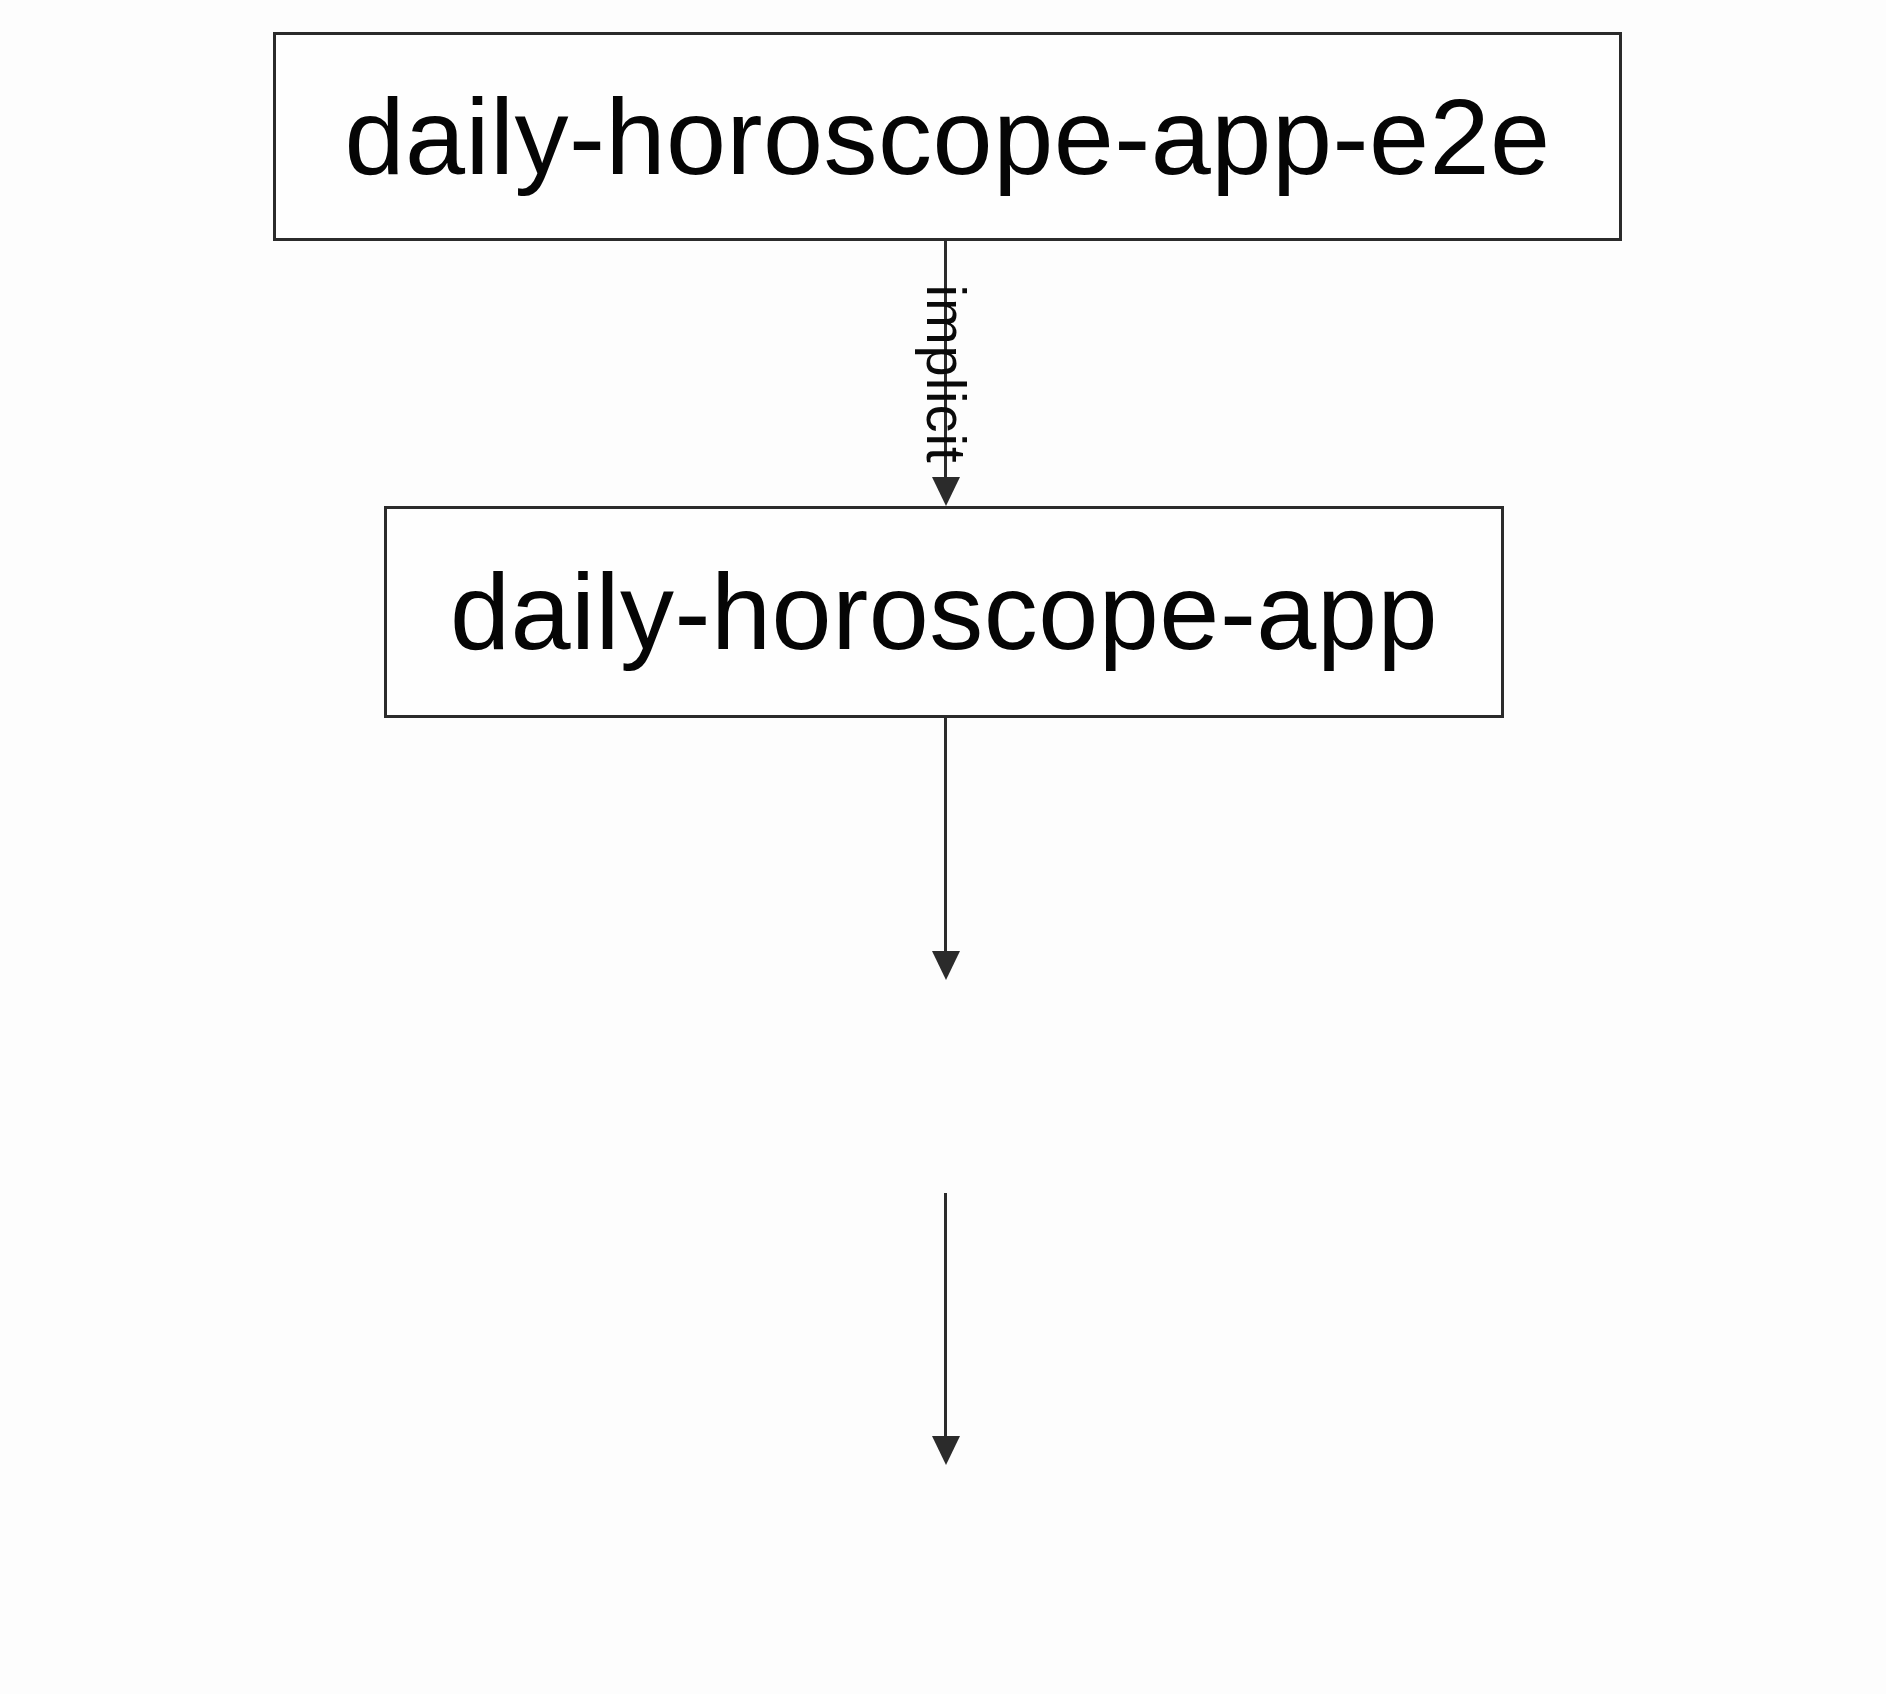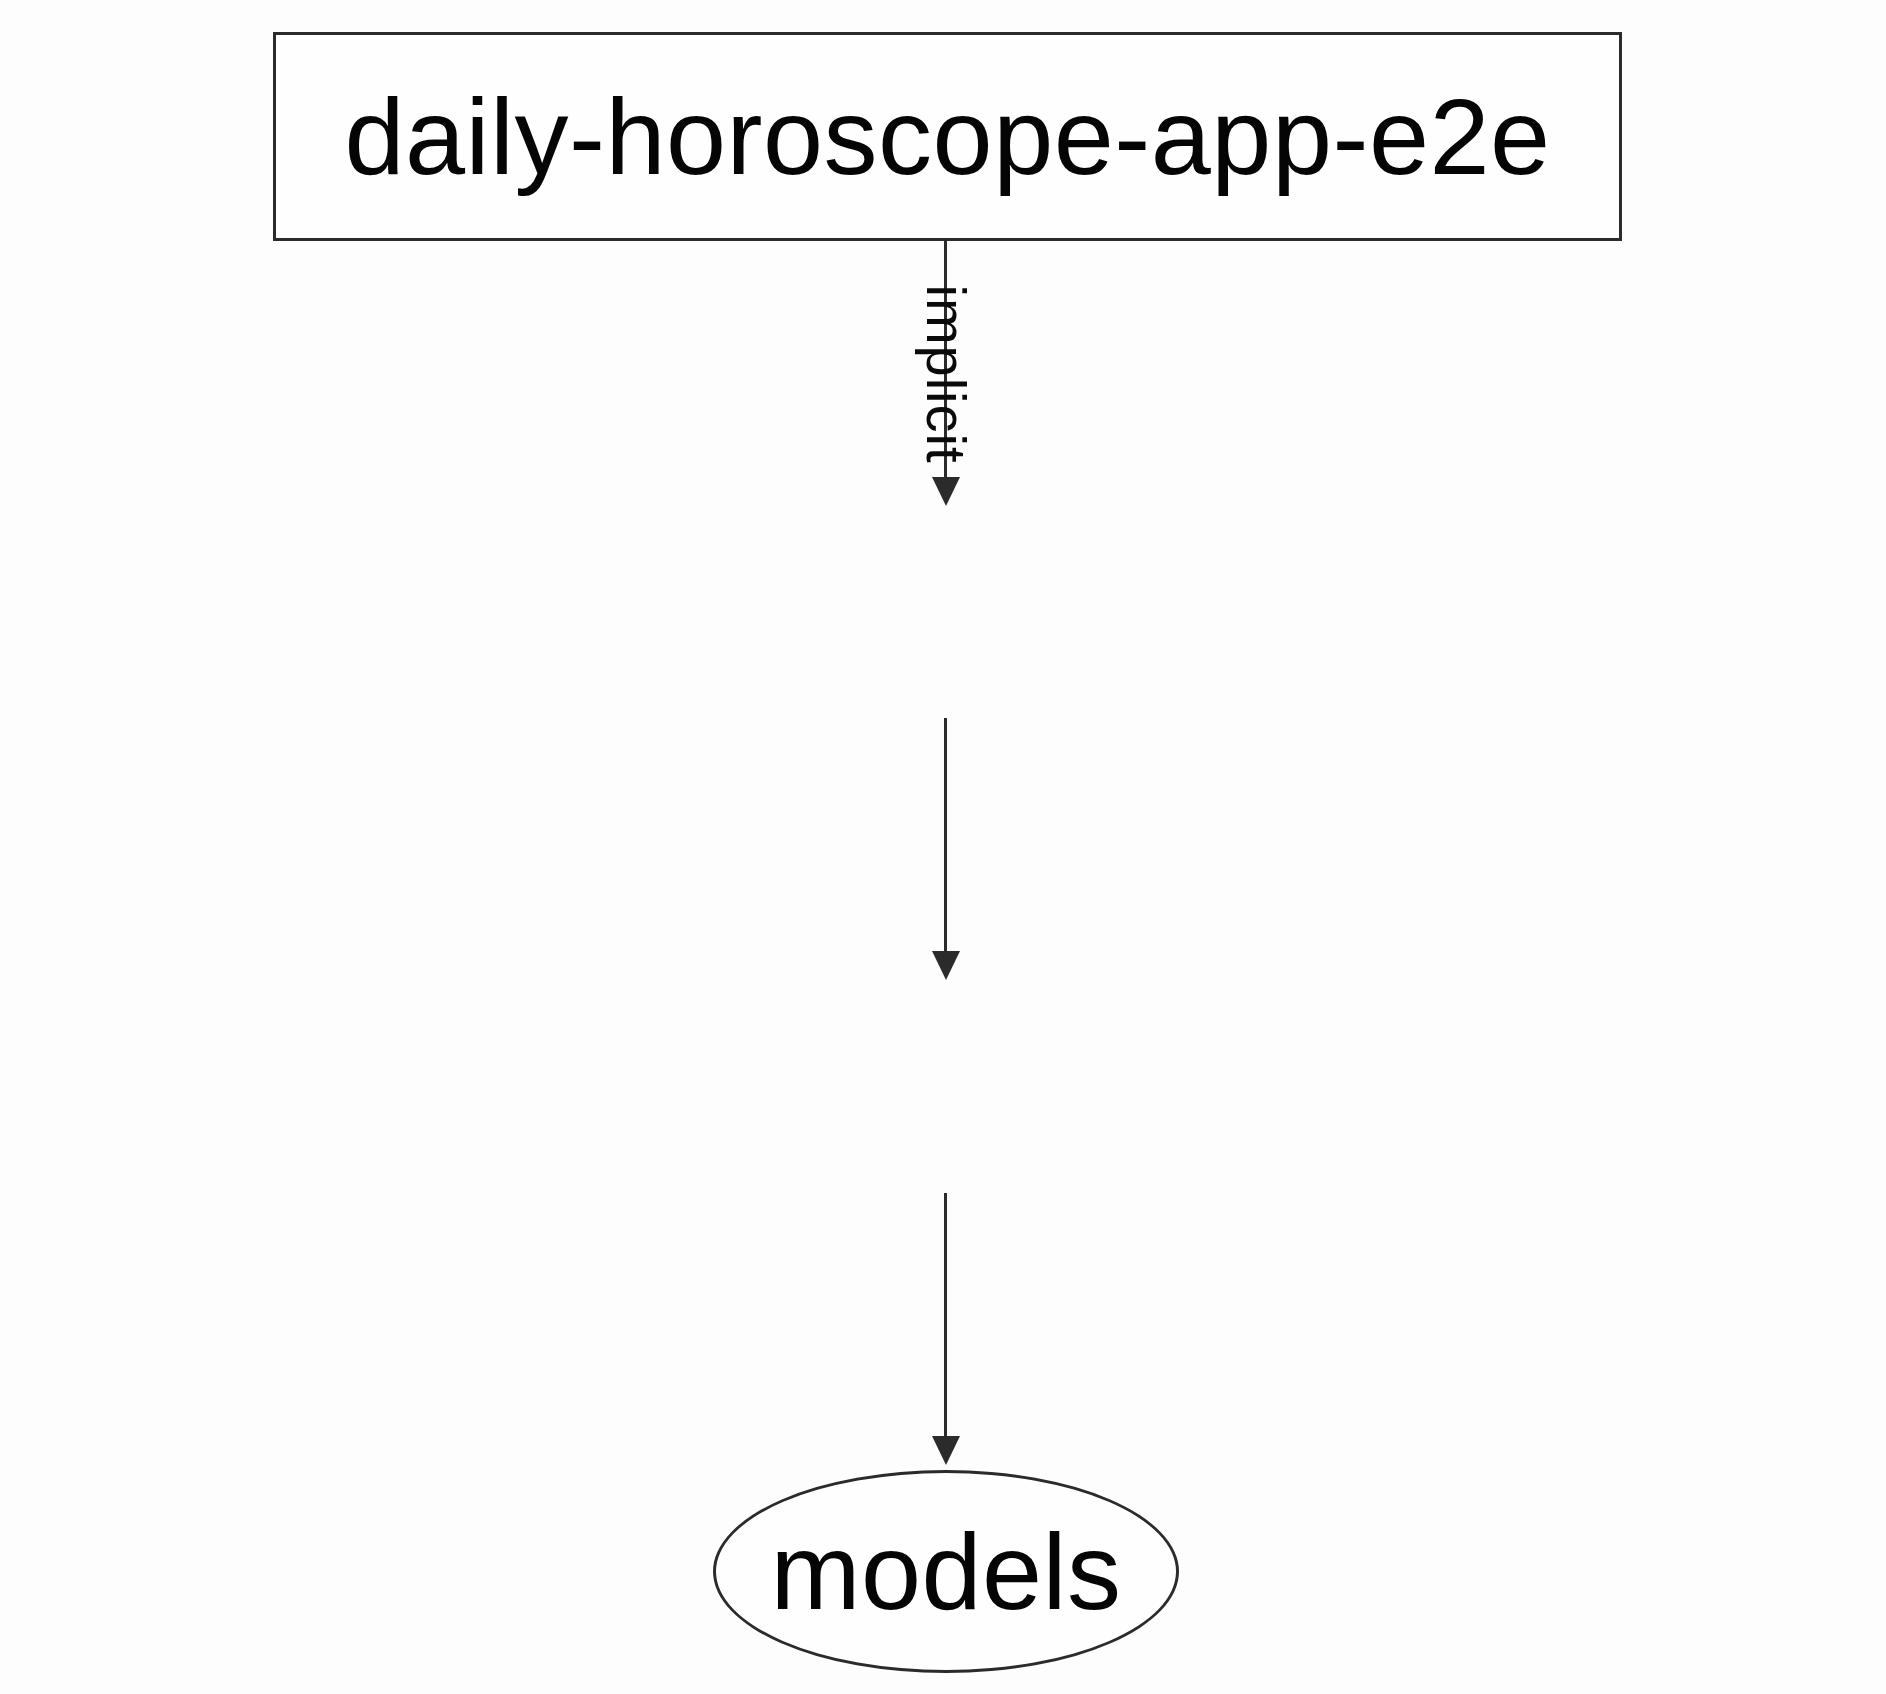--- a/index.html
+++ b/index.html
@@ -83,25 +83,25 @@
 <div class="canvas">
 
   <div class="node rect n-app-e2e">
     <span class="node-label">daily-horoscope-app-e2e</span>
   </div>
 
   <div class="edge-line e1"></div>
   <div class="edge-label">implicit</div>
   <div class="arrowhead a1"></div>
 
+  <div class="node rect n-app">
+    <span class="node-label">daily-horoscope-app</span>
+  </div>
 
   <div class="edge-line e2"></div>
   <div class="arrowhead a2"></div>
 
 
   <div class="edge-line e3"></div>
   <div class="arrowhead a3"></div>
 
-  <div class="node ellipse n-models">
-    <span class="node-label">models</span>
-  </div>
 
 </div>
 
 </body></html>

